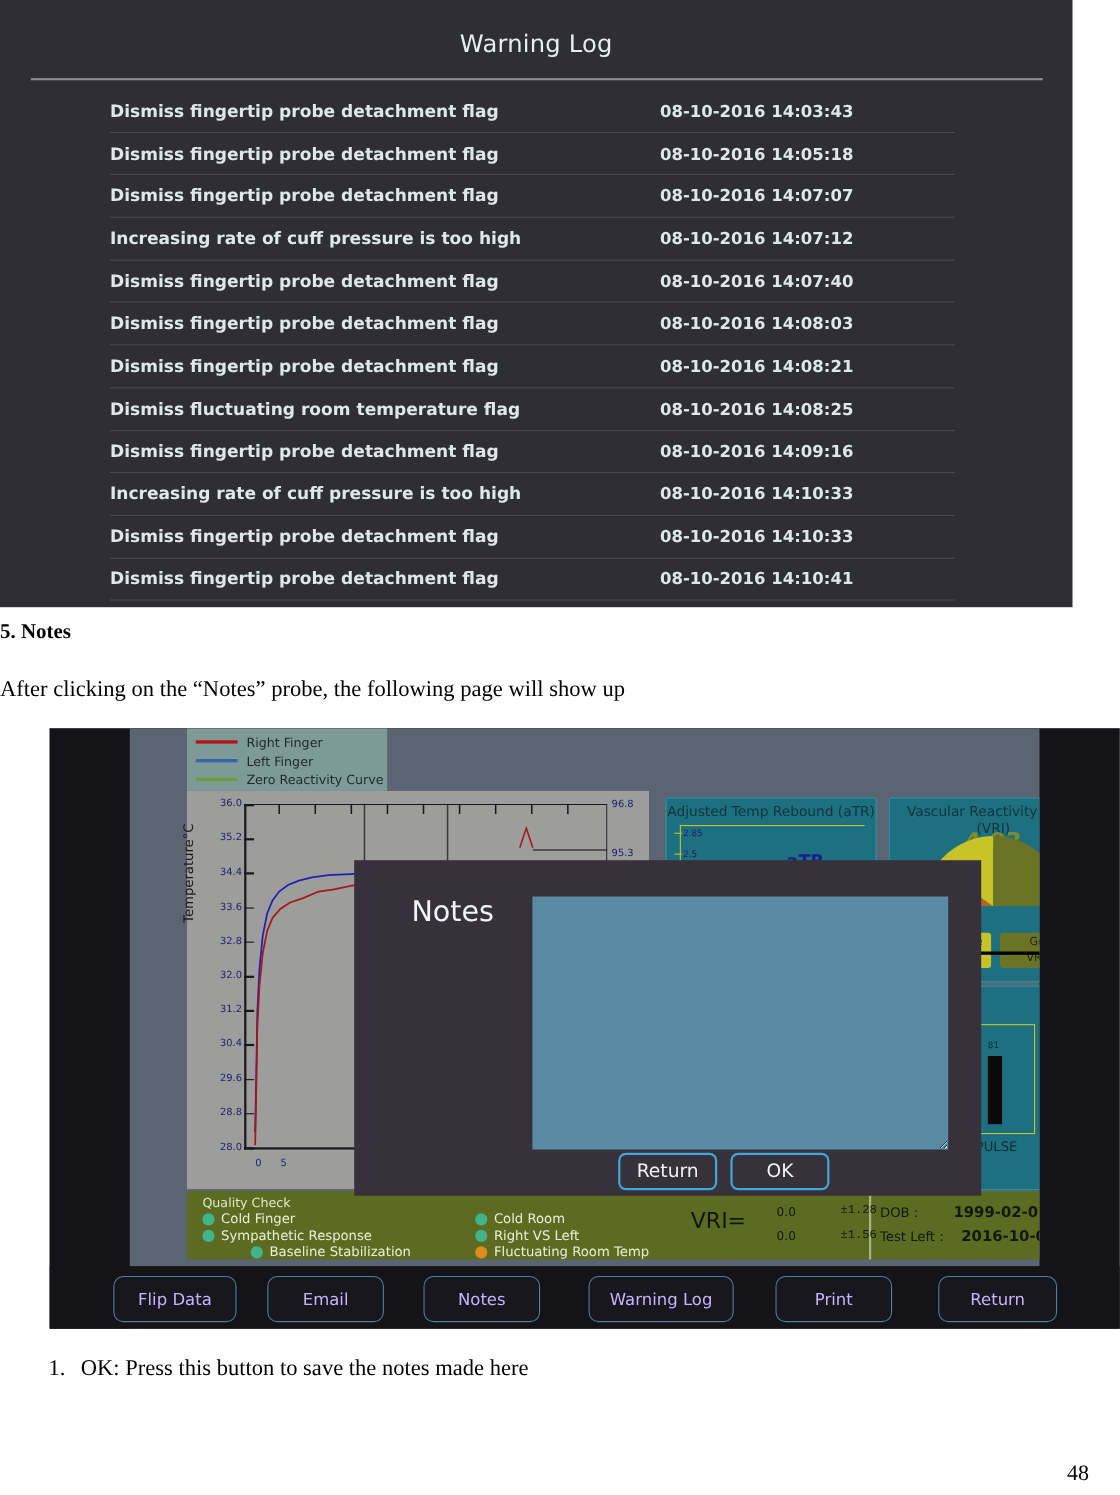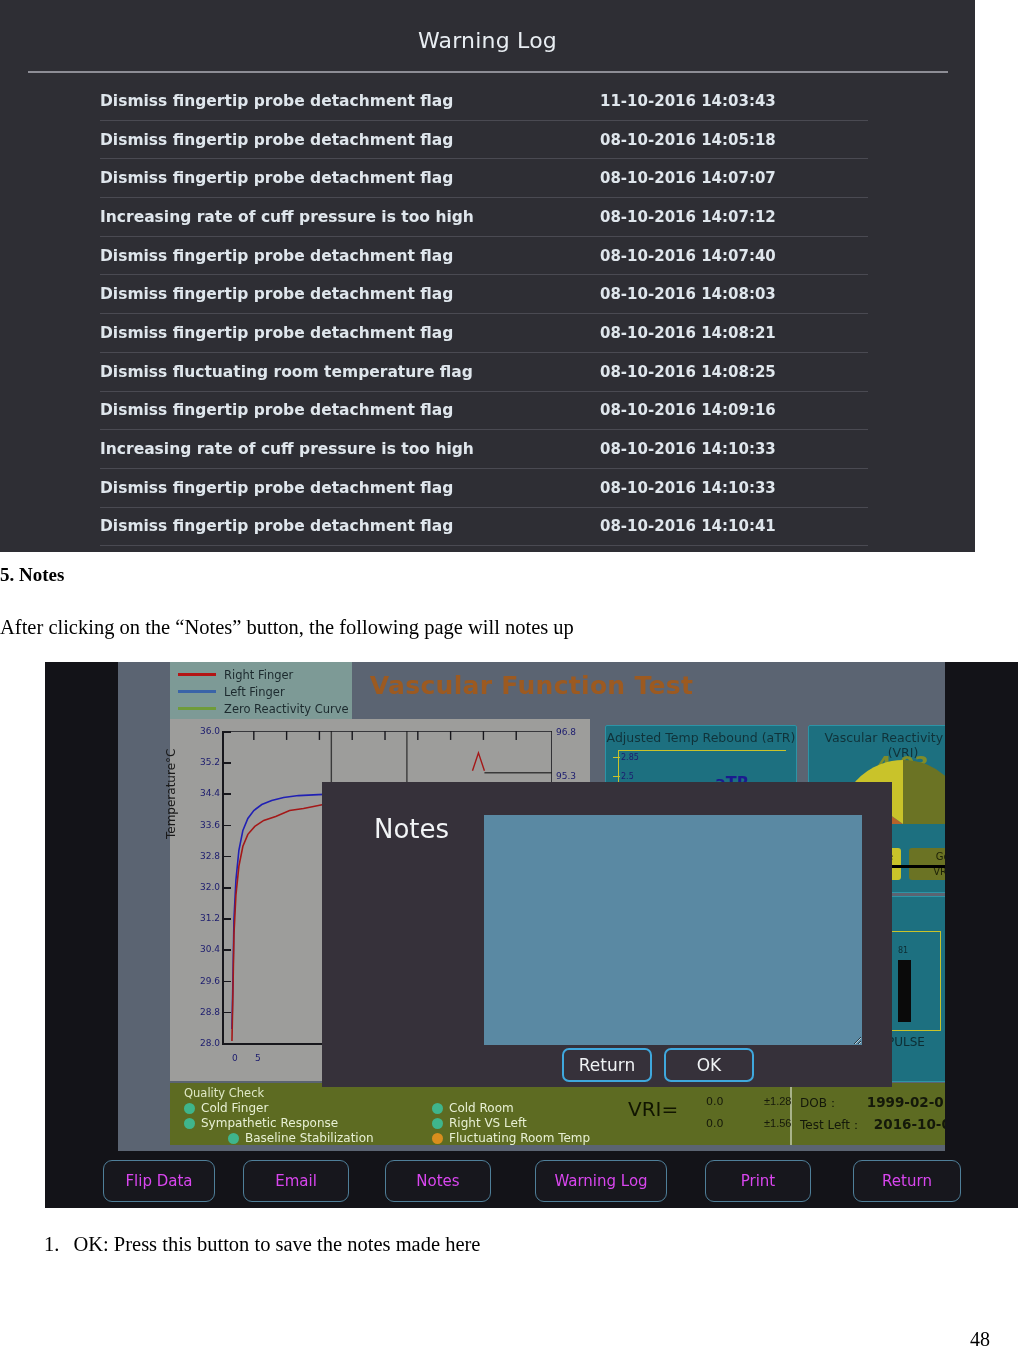--- a/index.html
+++ b/index.html
@@ -257,42 +257,42 @@
     font-family:"DejaVu Sans", sans-serif;
     font-size:20px;color:#111500;
   }
   .vri-num{
     position:absolute;
     font-family:"DejaVu Sans", sans-serif;
     font-size:11px;color:#16190a;
   }
   .vri-tol{
     position:absolute;
-    font-family:Liberation Sans, sans-serif;
+    font-family:Liberation Mono, monospace;
     font-size:11px;color:#16190a;
   }
   .pat-row{
     position:absolute;
     font-family:"DejaVu Sans", sans-serif;
     font-size:12px;color:#14180a;white-space:nowrap;
   }
   .pat-val{font-weight:bold;font-size:13.5px;}
 
   
   .vft-actionbar{
     position:absolute;left:0;top:489px;width:973px;height:57px;
     background:#131318;
   }
   .act-btn{
     position:absolute;top:9px;height:40px;
     border:1px solid #4f7f99;border-radius:9px;
     background:#17171d;
     display:flex;align-items:center;justify-content:center;
     font-family:"DejaVu Sans", sans-serif;
-    font-size:15px;color:#d946ef;
+    font-size:15px;color:#c4b5fd;
   }
 
   
   .notes-modal{
     position:absolute;left:204px;top:120px;width:570px;height:305px;
     background:#36313a;
     z-index:40;
   }
   .notes-label{
     position:absolute;left:52px;top:32px;
@@ -317,21 +317,21 @@
 </style>
 </head>
 <body>
 
 <div class="warnlog-shot">
   <div class="warnlog-title">Warning Log</div>
   <div class="warnlog-rule"></div>
   <div class="warnlog-table" id="wl-table">
       <div class="wl-row">
         <div class="wl-msg">Dismiss fingertip probe detachment flag</div>
-        <div class="wl-time">11-10-2016 14:03:43</div>
+        <div class="wl-time">08-10-2016 14:03:43</div>
       </div>
       <div class="wl-row">
         <div class="wl-msg">Dismiss fingertip probe detachment flag</div>
         <div class="wl-time">08-10-2016 14:05:18</div>
       </div>
       <div class="wl-row">
         <div class="wl-msg">Dismiss fingertip probe detachment flag</div>
         <div class="wl-time">08-10-2016 14:07:07</div>
       </div>
       <div class="wl-row">
@@ -367,26 +367,25 @@
         <div class="wl-time">08-10-2016 14:10:33</div>
       </div>
       <div class="wl-row">
         <div class="wl-msg">Dismiss fingertip probe detachment flag</div>
         <div class="wl-time">08-10-2016 14:10:41</div>
       </div>
     </div>
 </div>
 
 <div class="doc-h">5. Notes</div>
-<div class="doc-p">After clicking on the “Notes” button, the following page will notes up</div>
+<div class="doc-p">After clicking on the “Notes” probe, the following page will show up</div>
 
 <div class="vft-shot">
   <div class="vft-inner">
 
-    <div class="vft-title">Vascular Function Test</div>
 
     <div class="vft-legend" id="vft-legend">
         <div class="lg-row">
           <span class="lg-swatch" style="background: rgb(180, 20, 20);"></span>
           <span class="lg-txt">Right Finger</span>
         </div>
         <div class="lg-row">
           <span class="lg-swatch" style="background: rgb(58, 100, 168);"></span>
           <span class="lg-txt">Left  Finger</span>
         </div>

